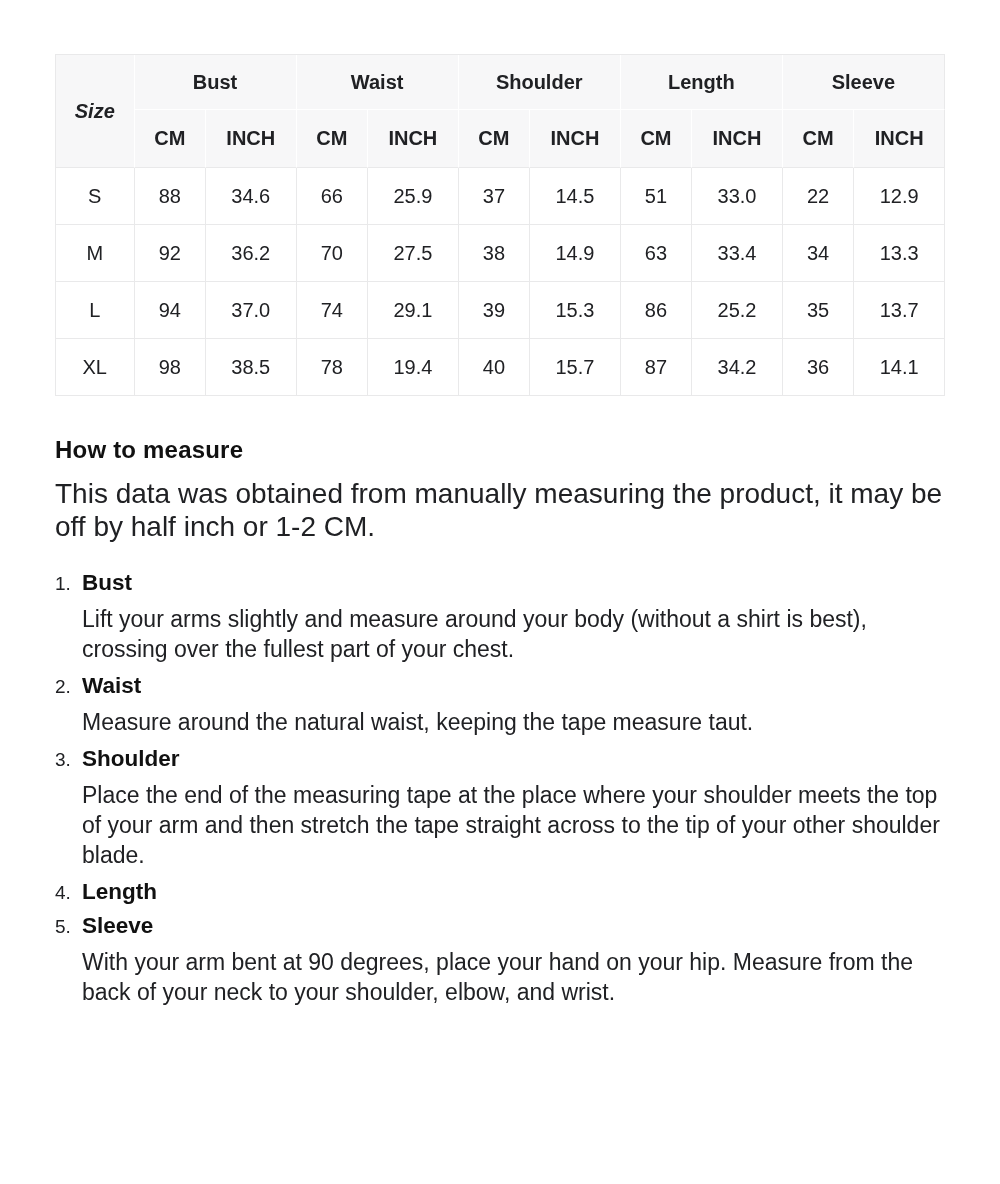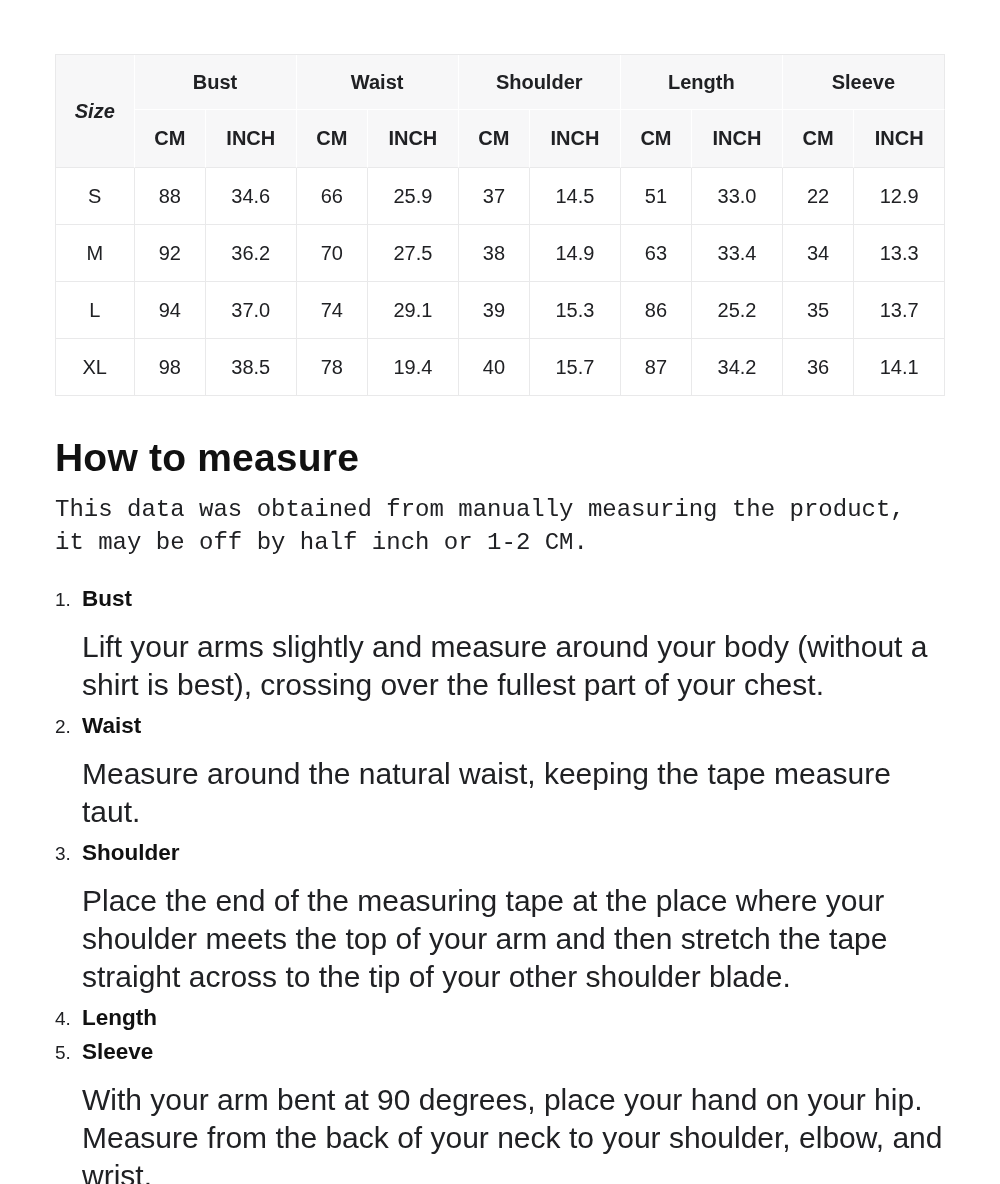--- a/index.html
+++ b/index.html
@@ -39,41 +39,40 @@
     border-right-color:#ffffff;
   }
   thead tr th:last-child { border-right-color:#e9e9ea; }
   th.group  { height:54px; border-bottom-color:#ffffff; }
   th.size-h { border-bottom-color:#e9e9ea;font-style:italic; }
   th.unit   { height:57px; }
   tbody td  { height:56px; background:#ffffff; }
 
   
   h2.howto {
-    font-size:39px;
+    font-size:24px;
     font-weight:700;
     color:#111111;
     margin:40px 0 13px 0;
     letter-spacing:0.2px;
   }
   p.intro {
-    font-size:24px;
+    font-size:28px;
     line-height:33px;
     margin:8px 0 27px 0;
-    font-family:Liberation Mono, monospace;
   }
   ol.steps { list-style:none; margin:0; padding:0; }
   li.step { margin-bottom:8px; }
   .step-head { display:flex; align-items:baseline; }
   .step-num { flex:0 0 27px; font-size:19px; color:#202124; }
   .step-label { font-size:22.5px; font-weight:700; color:#111111; }
   .step-desc {
-    margin:16px 0 9px 27px;
-    font-size:30px;
-    line-height:38px;
+    margin:8px 0 9px 27px;
+    font-size:23px;
+    line-height:30px;
   }
 </style>
 </head>
 <body>
 
 <div class="page">
 
   <table class="size-chart">
     <colgroup>
       <col class="c-size">

